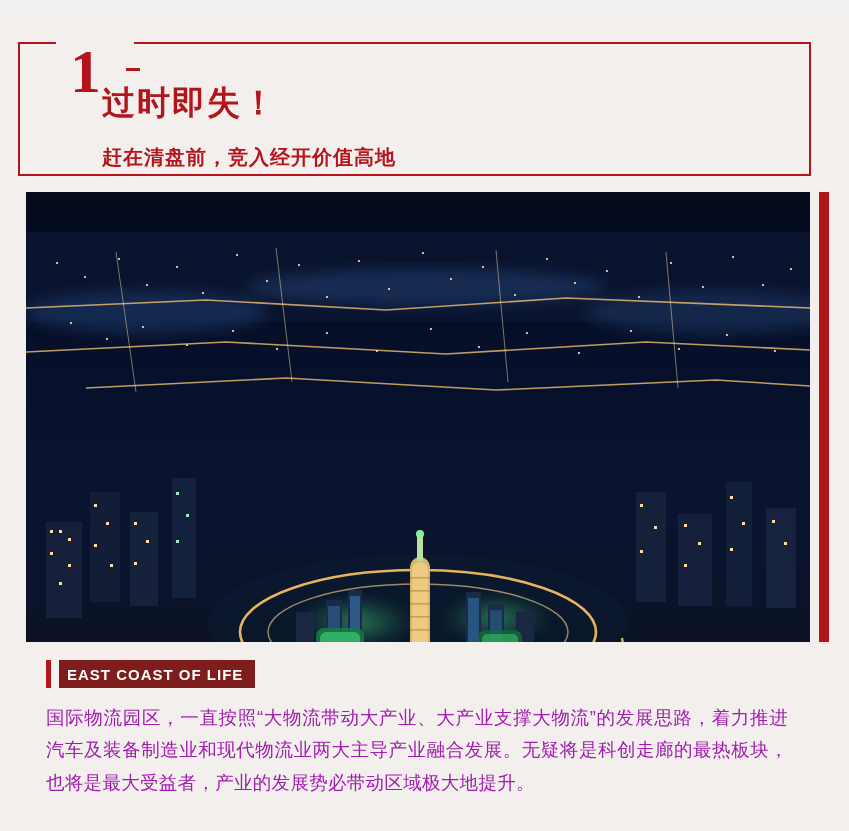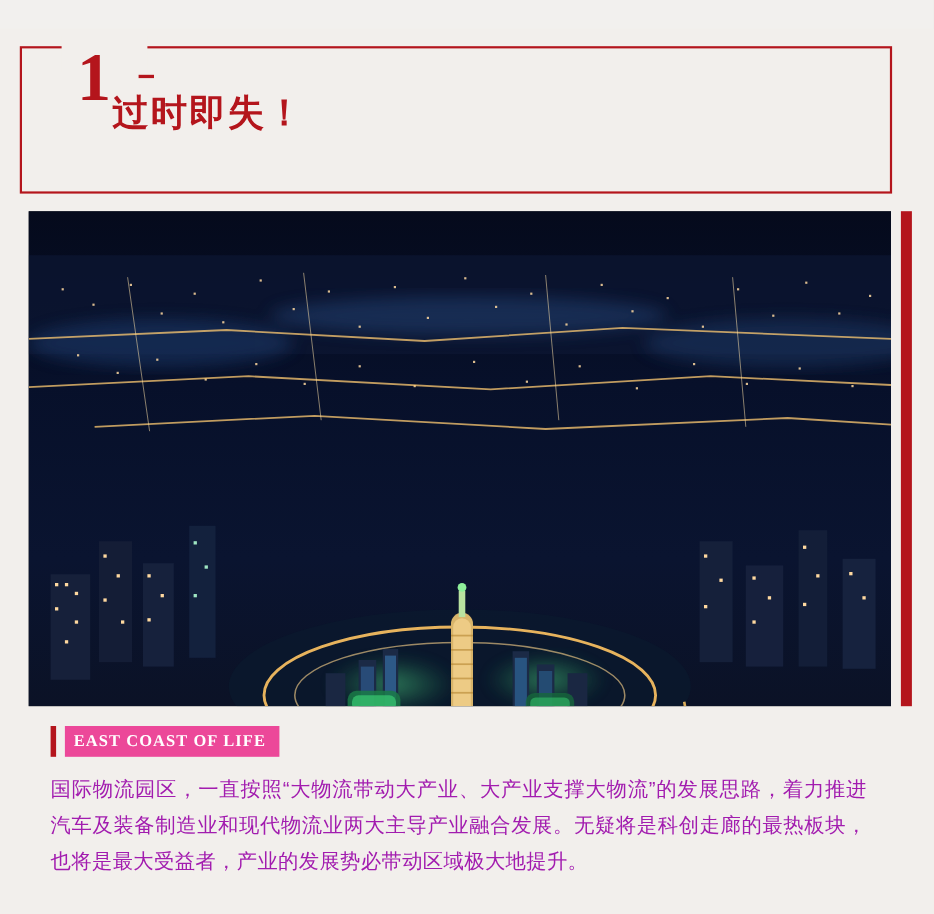--- a/index.html
+++ b/index.html
@@ -110,29 +110,29 @@
     display: flex;
     align-items: stretch;
     height: 28px;
   }
   .label-bar {
     width: 5px;
     background: #b4151c;
     margin-right: 8px;
   }
   .label-pill {
-    background: #ec4899;
+    background: #7f1d1d;
     color: #ffffff;
     font-size: 15px;
     font-weight: bold;
     letter-spacing: 1px;
     padding: 4px 12px 4px 8px;
     display: flex;
     align-items: center;
-    font-family: Liberation Serif, serif;
+    font-family: Liberation Sans, sans-serif;
   }
   .body-text {
     margin-top: 14px;
     width: 742px;
     font-size: 18.5px;
     line-height: 1.75;
     color: #a21caf;
     text-align: justify;
     letter-spacing: 0.3px;
   }
@@ -142,20 +142,21 @@
 
 <div class="page">
 
   <div class="header-wrap">
     <div class="header-frame"></div>
     <div class="num-mask"></div>
     <div class="big-num">1</div>
     <div class="num-dash"></div>
     <div class="header-texts">
       <div class="title-main">过时即失！</div>
+      <div class="title-sub">赶在清盘前，竞入经开价值高地</div>
     </div>
   </div>
 
   <div class="photo-wrap">
     <div class="photo-accent"></div>
     <div class="photo">
       <svg class="night-city" viewBox="0 0 784 450" preserveAspectRatio="xMidYMid slice">
         <defs>
           <linearGradient id="sky" x1="0" y1="0" x2="0" y2="1">
             <stop offset="0%" stop-color="#050a1c"></stop>

